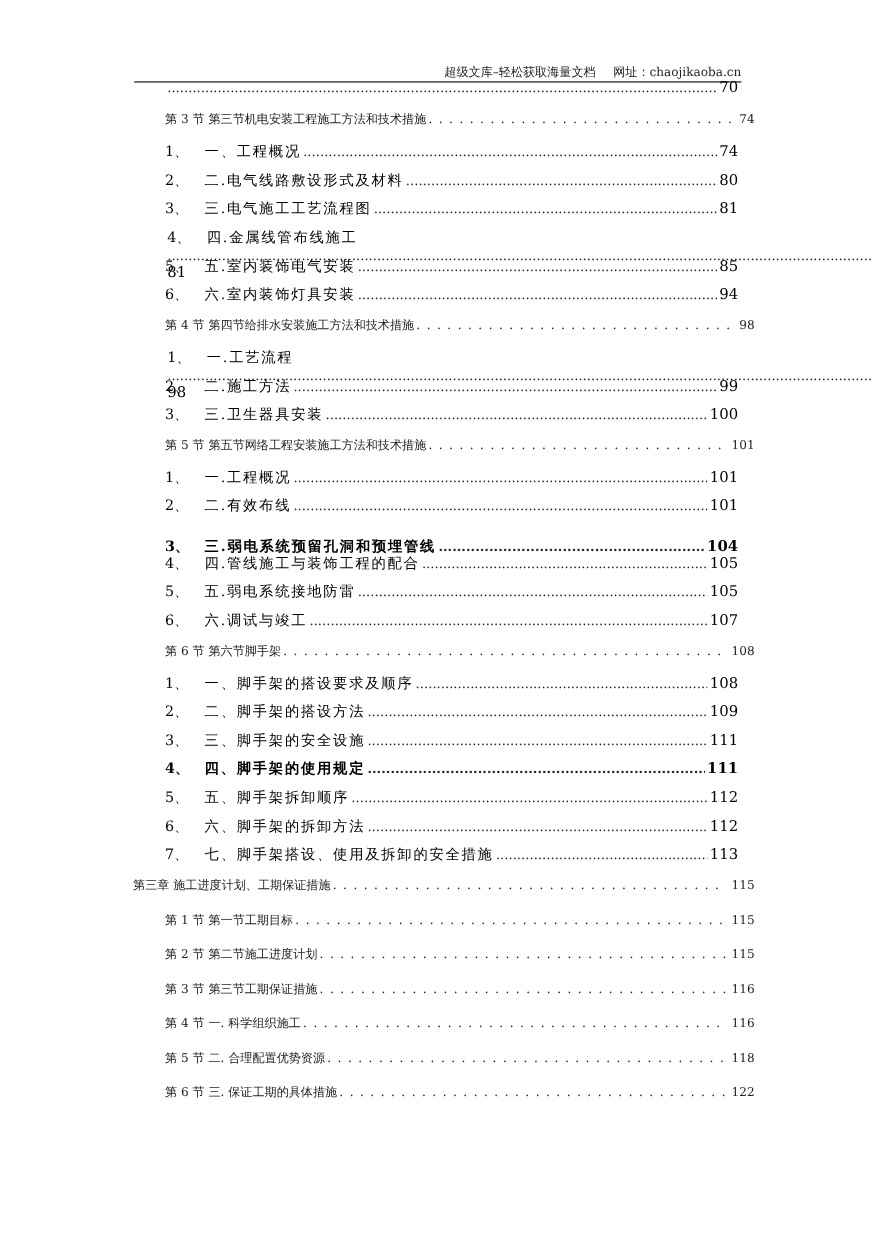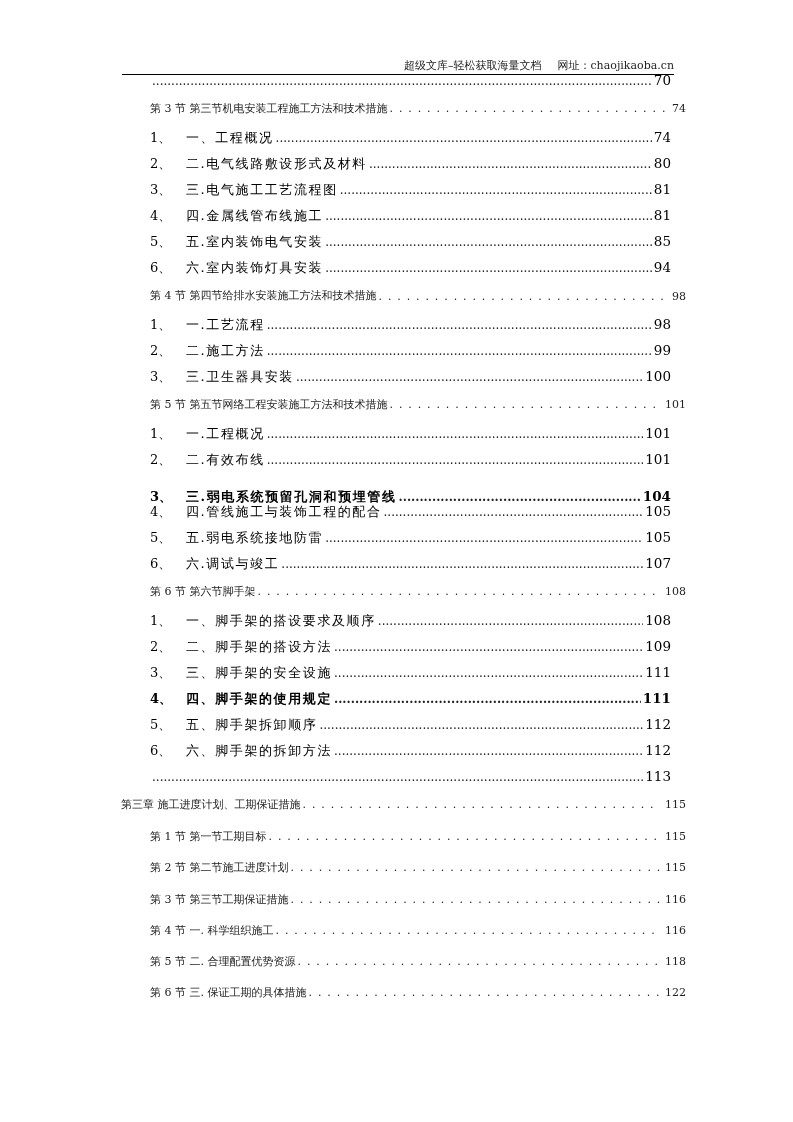--- a/index.html
+++ b/index.html
@@ -56,41 +56,41 @@
     <div class="row l3" style="top: 155px;">
       <span class="lbl"><span class="num">2、</span><span>二.电气线路敷设形式及材料</span></span>
       <span class="dots"></span>
       <span class="pg">80</span>
     </div>
     <div class="row l3" style="top: 181px;">
       <span class="lbl"><span class="num">3、</span><span>三.电气施工工艺流程图</span></span>
       <span class="dots"></span>
       <span class="pg">81</span>
     </div>
-    <div class="row l3" style="top: 207px;">
+    <div class="row l3" style="top: 207px; flex-direction: column;">
       <span class="lbl"><span class="num">4、</span><span>四.金属线管布线施工</span></span>
       <span class="dots"></span>
       <span class="pg">81</span>
     </div>
     <div class="row l3" style="top: 233px;">
       <span class="lbl"><span class="num">5、</span><span>五.室内装饰电气安装</span></span>
       <span class="dots"></span>
       <span class="pg">85</span>
     </div>
     <div class="row l3" style="top: 259px;">
       <span class="lbl"><span class="num">6、</span><span>六.室内装饰灯具安装</span></span>
       <span class="dots"></span>
       <span class="pg">94</span>
     </div>
-    <div class="row l2" style="top: 288px; align-items: flex-end;">
+    <div class="row l2" style="top: 288px;">
       <span class="lbl"><span class="num">第 4 节</span> <span>第四节给排水安装施工方法和技术措施</span></span>
       <span class="dots"></span>
       <span class="pg">98</span>
     </div>
-    <div class="row l3" style="top: 316px;">
+    <div class="row l3" style="top: 316px; flex-direction: column;">
       <span class="lbl"><span class="num">1、</span><span>一.工艺流程</span></span>
       <span class="dots"></span>
       <span class="pg">98</span>
     </div>
     <div class="row l3" style="top: 342px;">
       <span class="lbl"><span class="num">2、</span><span>二.施工方法</span></span>
       <span class="dots"></span>
       <span class="pg">99</span>
     </div>
     <div class="row l3" style="top: 368px;">
@@ -162,20 +162,21 @@
       <span class="lbl"><span class="num">5、</span><span>五、脚手架拆卸顺序</span></span>
       <span class="dots"></span>
       <span class="pg">112</span>
     </div>
     <div class="row l3" style="top: 742px;">
       <span class="lbl"><span class="num">6、</span><span>六、脚手架的拆卸方法</span></span>
       <span class="dots"></span>
       <span class="pg">112</span>
     </div>
     <div class="row l3" style="top: 768px;">
+      <span class="lbl"><span class="num">7、</span><span>七、脚手架搭设、使用及拆卸的安全措施</span></span>
       <span class="dots"></span>
       <span class="pg">113</span>
     </div>
     <div class="row l1" style="top: 797px;">
       <span class="lbl"><span class="num">第三章</span> <span>施工进度计划、工期保证措施</span></span>
       <span class="dots"></span>
       <span class="pg">115</span>
     </div>
     <div class="row l2" style="top: 829px;">
       <span class="lbl"><span class="num">第 1 节</span> <span>第一节工期目标</span></span>

